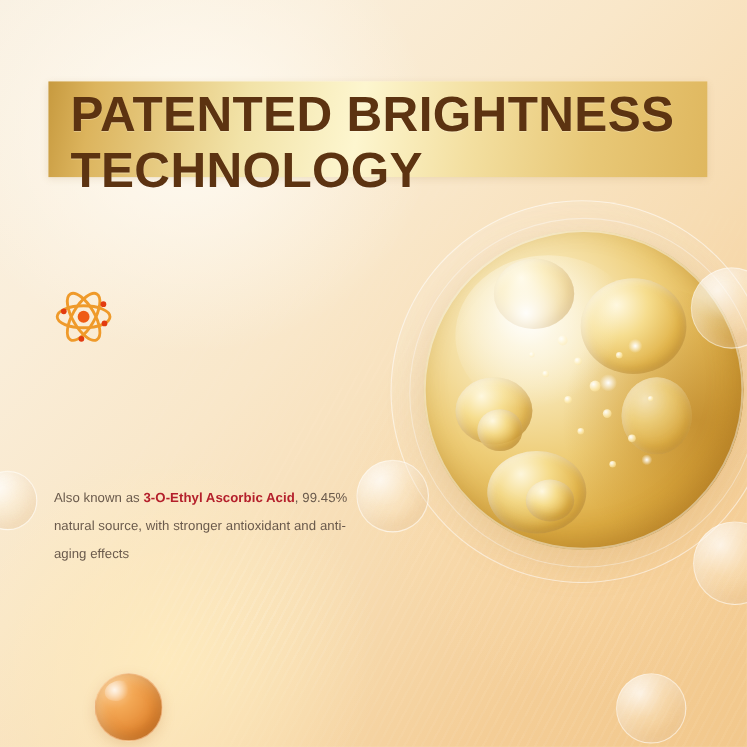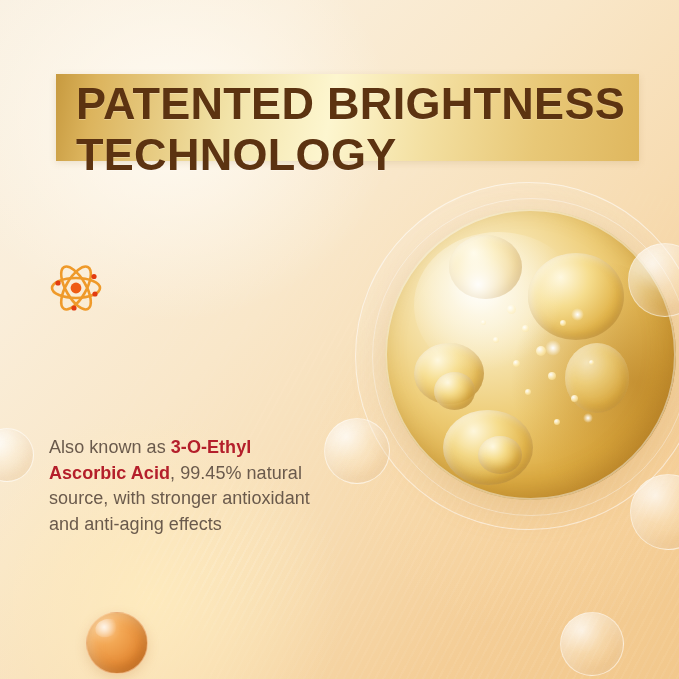--- a/index.html
+++ b/index.html
@@ -70,31 +70,32 @@
         rgba(255,255,255,0.22) 5px,
         rgba(255,255,255,0.22) 7px);
     opacity: .5;
     -webkit-mask-image: radial-gradient(closest-side, rgba(0,0,0,.9), rgba(0,0,0,0) 78%);
     mask-image: radial-gradient(closest-side, rgba(0,0,0,.9), rgba(0,0,0,0) 78%);
   }
 
   
   .banner {
     position: absolute;
-    left: 56px; top: 74px;
+    left: 44px; top: 74px;
     width: 583px; height: 87px;
     background: linear-gradient(100deg,
         #c79a3f 0%,
         #dcb45d 7%,
         #f2e3a8 30%,
         #fdf6cf 47%,
         #f3dfa0 64%,
         #e8c877 82%,
         #dfb75e 100%);
     box-shadow: 0 2px 7px rgba(150,110,50,0.16);
+    padding-left: 16px;
   }
   .banner-title {
     position: absolute;
     left: 20px; top: 4px;
     width: 560px;
     margin: 0;
     color: #5c3311;
     font-family: "Liberation Sans", sans-serif;
     font-weight: bold;
     font-size: 45px;
@@ -124,24 +125,24 @@
     font-weight: normal;
   }
   .vitamin-word {
     color: #c8102e;
     font-weight: bold;
     letter-spacing: 0.2px;
   }
 
   .body-copy {
     position: absolute;
-    left: 49px; top: 417px;
+    left: 49px; top: 428px;
     width: 280px;
     color: #6a5a4c;
-    font-size: 18px;
+    font-size: 12px;
     line-height: 25.5px;
     letter-spacing: 0.05px;
   }
   .chem-name {
     color: #b41f2b;
     font-weight: bold;
   }
 
   
   .halo-ring {

